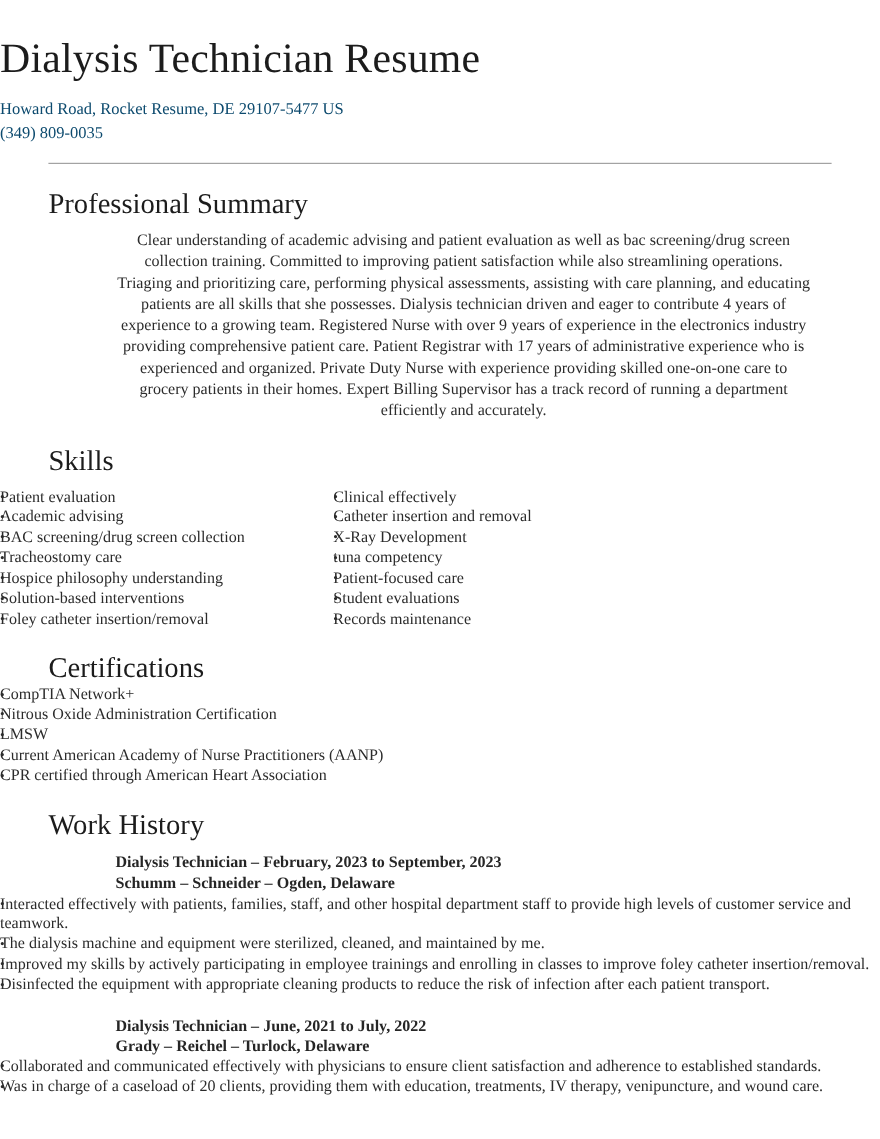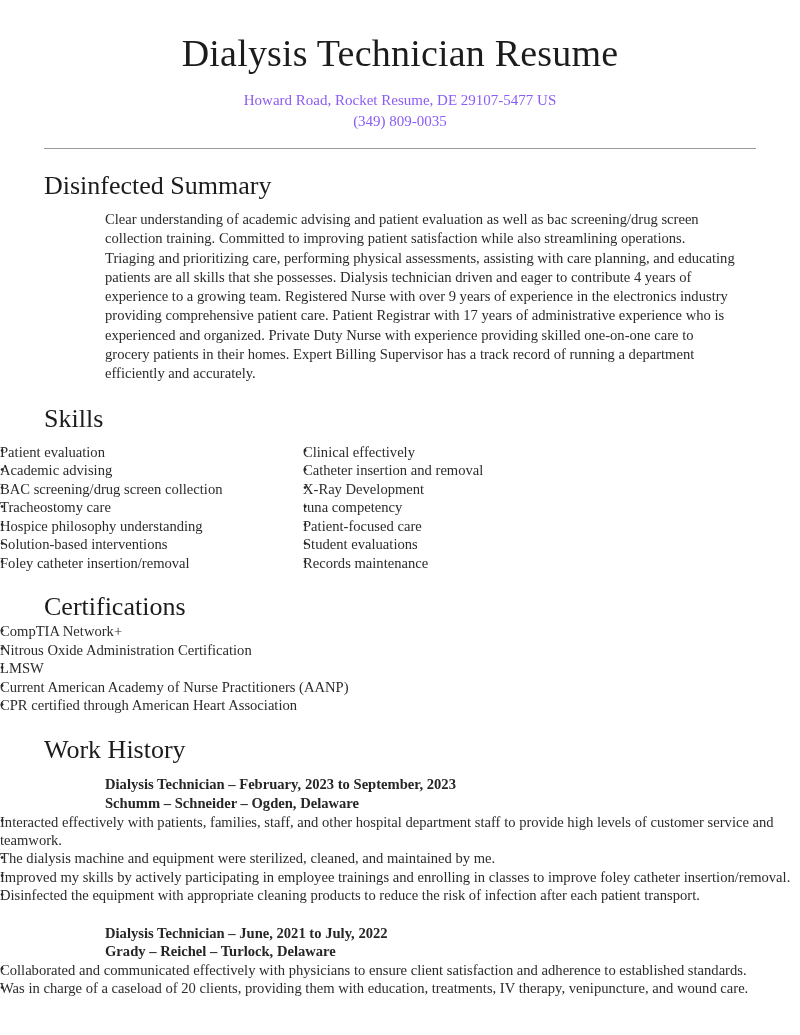--- a/index.html
+++ b/index.html
@@ -19,34 +19,33 @@
     width: 800px;
     height: 1035px;
     box-sizing: border-box;
     padding: 0;
     position: relative;
   }
 
   
   .resume-header {
     padding-top: 30px;
-    text-align: center;
   }
   .resume-title {
     font-size: 38px;
     line-height: 46px;
     font-weight: normal;
     letter-spacing: 0.2px;
     margin: 0 0 14px 0;
     color: #1c1c1c;
   }
   .contact-lines {
     font-size: 15px;
     line-height: 20.5px;
-    color: #8b5cf6;
+    color: #0c4a6e;
   }
   .contact-line { display: block; }
 
   hr.divider {
     border: 0;
     border-top: 1px solid #999999;
     margin: 17px 44px 0 44px;
     height: 0;
   }
 
@@ -63,21 +62,21 @@
   #section-summary        { padding-top: 22px; }
   #section-skills         { padding-top: 20px; }
   #section-certifications { padding-top: 20px; }
   #section-work           { padding-top: 21px; }
 
   .summary-text {
     font-size: 14.6px;
     line-height: 19.3px;
     color: #2b2b2b;
     margin: 9px 62px 0 105px;
-    text-align: left;
+    text-align: center;
   }
 
   
   ul.bullets {
     list-style: none;
     margin: 0;
     padding: 0;
   }
   ul.bullets > li {
     position: relative;
@@ -130,21 +129,21 @@
     <h1 class="resume-title">Dialysis Technician Resume</h1>
     <div class="contact-lines">
       <span class="contact-line">Howard Road, Rocket Resume, DE 29107-5477 US</span>
       <span class="contact-line">(349) 809-0035</span>
     </div>
   </div>
 
   <hr class="divider">
 
   <div class="section" id="section-summary">
-    <h2 class="section-heading">Disinfected Summary</h2>
+    <h2 class="section-heading">Professional Summary</h2>
     <p class="summary-text">Clear understanding of academic advising and patient evaluation as well as bac screening/drug screen collection training. Committed to improving patient satisfaction while also streamlining operations. Triaging and prioritizing care, performing physical assessments, assisting with care planning, and educating patients are all skills that she possesses. Dialysis technician driven and eager to contribute 4 years of experience to a growing team. Registered Nurse with over 9 years of experience in the electronics industry providing comprehensive patient care. Patient Registrar with 17 years of administrative experience who is experienced and organized. Private Duty Nurse with experience providing skilled one-on-one care to grocery patients in their homes. Expert Billing Supervisor has a track record of running a department efficiently and accurately.</p>
   </div>
 
   <div class="section" id="section-skills">
     <h2 class="section-heading">Skills</h2>
     <div class="skills-columns">
       <ul class="bullets skills-col-left">
         <li>Patient evaluation</li>
         <li>Academic advising</li>
         <li>BAC screening/drug screen collection</li>

